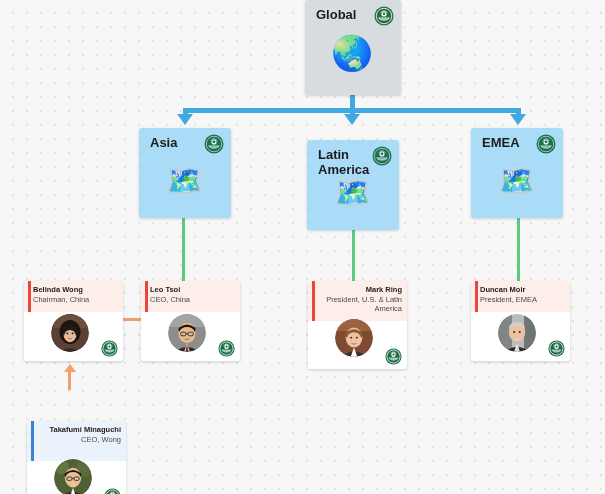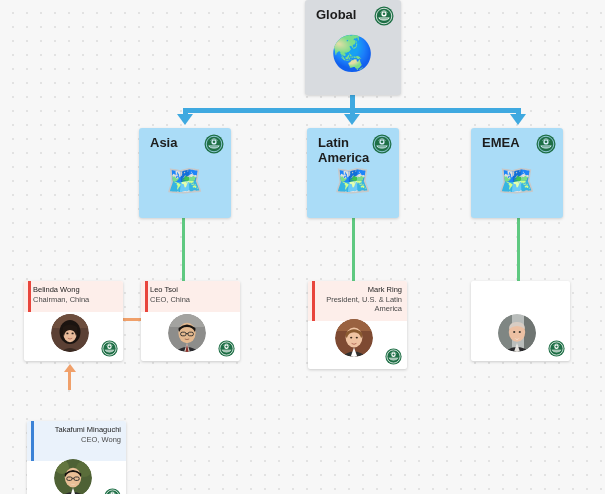--- a/index.html
+++ b/index.html
@@ -125,21 +125,21 @@
     content: "";
     position: absolute;
     left: 4px; top: 0; bottom: 0;
     width: 3px;
     background: #e8453c;
   }
   .card.accent-blue .card-head:before { background: #3b82d6; }
   .card-head.tall { height: 40px; text-align: right; }
   .card-name {
     font-size: 7.5px;
-    font-weight: normal;
+    font-weight: bold;
     color: #1d1d1d;
     line-height: 9px;
   }
   .card-role {
     font-size: 7.5px;
     color: #4a4a4a;
     line-height: 9px;
     margin-top: 1px;
   }
   .card-avatar {
@@ -214,21 +214,21 @@
         <circle cx="20" cy="16" r="5.2" fill="#d9eefb"></circle>
         <circle cx="20" cy="15.4" r="2.6" fill="#1e6f46"></circle>
         <path d="M8.6 23 H31.4 A13 13 0 0 1 8.6 23 Z" fill="#d9eefb"></path>
         <path d="M12 25.5 H28 M13.6 28.5 H26.4 M16 31.3 H24" stroke="#1e6f46" stroke-width="1.3"></path>
         <path d="M13.5 13.5 q2.5 -4 6.5 -4 q4 0 6.5 4" fill="none" stroke="#d9eefb" stroke-width="1.5"></path>
       </svg>
     </div>
     <div class="node-emoji">🗺️</div>
   </div>
 
-  <div class="node node-region" style="left:307px; top:128px; width:92px; height:90px;">
+  <div class="node node-region" style="left:307px; top:140px; width:92px; height:90px;">
     <div class="node-title">Latin America</div>
     <div class="node-logo">
       <svg viewBox="0 0 40 40" width="20" height="20">
         <circle cx="20" cy="20" r="19" fill="#1e6f46"></circle>
         <circle cx="20" cy="20" r="15.5" fill="none" stroke="#aadcf7" stroke-width="1.6"></circle>
         <circle cx="20" cy="16" r="5.2" fill="#d9eefb"></circle>
         <circle cx="20" cy="15.4" r="2.6" fill="#1e6f46"></circle>
         <path d="M8.6 23 H31.4 A13 13 0 0 1 8.6 23 Z" fill="#d9eefb"></path>
         <path d="M12 25.5 H28 M13.6 28.5 H26.4 M16 31.3 H24" stroke="#1e6f46" stroke-width="1.3"></path>
         <path d="M13.5 13.5 q2.5 -4 6.5 -4 q4 0 6.5 4" fill="none" stroke="#d9eefb" stroke-width="1.5"></path>
@@ -363,20 +363,24 @@
         <circle cx="20" cy="16" r="5.2" fill="#ffffff"></circle>
         <circle cx="20" cy="15.4" r="2.6" fill="#1e6f46"></circle>
         <path d="M8.6 23 H31.4 A13 13 0 0 1 8.6 23 Z" fill="#ffffff"></path>
         <path d="M12 25.5 H28 M13.6 28.5 H26.4 M16 31.3 H24" stroke="#1e6f46" stroke-width="1.4"></path>
         <path d="M13.5 13.5 q2.5 -4 6.5 -4 q4 0 6.5 4" fill="none" stroke="#ffffff" stroke-width="1.6"></path>
       </svg>
     </div>
   </div>
 
   <div class="card" style="left:471px; top:281px;">
+    <div class="card-head">
+      <div class="card-name">Duncan Moir</div>
+      <div class="card-role">President, EMEA</div>
+    </div>
     <div class="card-avatar">
       <svg viewBox="0 0 38 38" width="38" height="38">
         <defs>
             <clipPath id="cb3">
               <circle cx="19" cy="19" r="19"></circle>
             </clipPath>
           </defs>
         <g clip-path="url(#cb3)">
           <rect width="38" height="38" fill="#b9bdbb"></rect>
           <rect x="0" y="0" width="14" height="38" fill="#7f8683"></rect>

